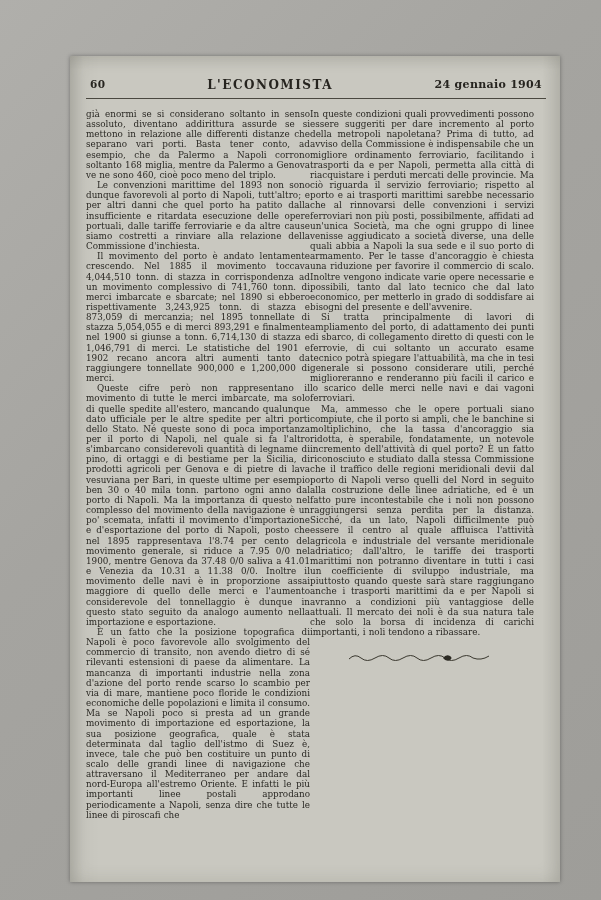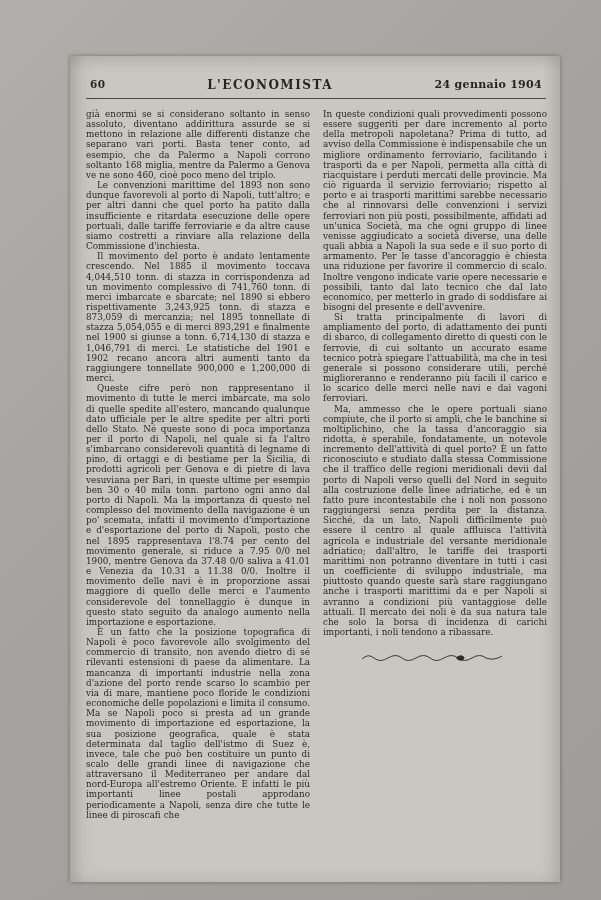--- a/index.html
+++ b/index.html
@@ -54,21 +54,20 @@
     font-weight: bold;
     letter-spacing: 0.3px;
   }
   .header-rule {
     height: 1px;
     background: #4a4840;
     margin: 2px 0 10px 0;
   }
   .columns {
     display: flex;
-    gap: 13px;
   }
   .column {
     width: 224px;
     flex: 0 0 224px;
   }
   .column p {
     margin: 0;
     font-size: 8.8px;
     line-height: 1.155;
     text-align: justify;

